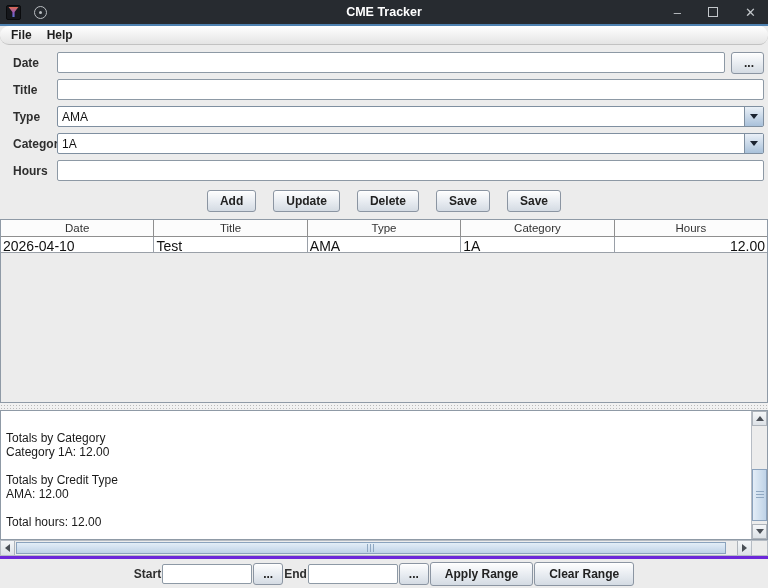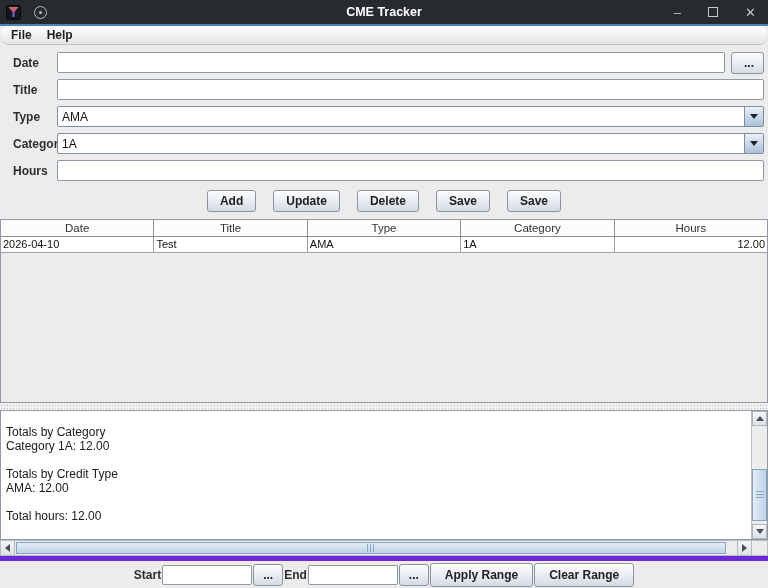--- a/index.html
+++ b/index.html
@@ -36,30 +36,30 @@
   
   .btn { background:linear-gradient(#fefefe,#e9edf2 50%,#d4dbe3); border:1px solid #8b95a2; border-radius:3px; font-family:inherit; font-weight:bold; font-size:12px; color:#222; height:22px; padding:0 12px; box-shadow:inset 0 1px 0 rgba(255,255,255,.8); }
   .actions { height:36px; flex:none; display:flex; align-items:center; justify-content:center; gap:17px; }
 
   
   .table-pane { height:184px; flex:none; border:1px solid #8f9aa6; background:#ececec; display:flex; flex-direction:column; }
   .thead { display:flex; height:17px; flex:none; background:#fcfcfc; border-bottom:1px solid #8f8f8f; }
   .th { flex:1; text-align:center; font-size:11.5px; color:#333; line-height:16px; border-right:1px solid #8f8f8f; overflow:hidden; }
   .th:last-child { border-right:none; }
   .trow { display:flex; height:16px; flex:none; background:#ffffff; border-bottom:1px solid #9aa0a8; }
-  .td { flex:1; font-size:11px; color:#111; padding:1px 2px 0 2px; border-right:1px solid #9aa0a8; overflow:hidden; white-space:nowrap; }
+  .td { flex:1; font-size:14px; color:#111; padding:1px 2px 0 2px; border-right:1px solid #9aa0a8; overflow:hidden; white-space:nowrap; }
   .td:last-child { border-right:none;text-align:right; }
   .tfill { flex:1; background:#ececec; }
 
   
   .divider { height:7px; flex:none; background-color:#f1f1f1; background-image:radial-gradient(circle,#b9b9b9 30%,transparent 34%); background-size:3px 3px; background-position:0 1px; }
 
   
   .report-pane { height:130px; flex:none; border:1px solid #8f9aa6; background:#fff; display:flex; }
-  .report-text { flex:1; font-size:12px; line-height:14px; padding:0 5px; white-space:pre-wrap; color:#1a1a1a; overflow:hidden; }
+  .report-text { flex:1; font-size:12px; line-height:14px; padding:6px 5px; white-space:pre-wrap; color:#1a1a1a; overflow:hidden; }
   .vsb { width:16px; flex:none; background:#ececec; border-left:1px solid #b6bcc4; display:flex; flex-direction:column; }
   .sb-btn { height:15px; flex:none; display:flex; align-items:center; justify-content:center; background:linear-gradient(#f4f6f8,#dde2e7); border:1px solid #aeb4bb; }
   .vtrack { flex:1; position:relative; }
   .vthumb { position:absolute; top:43px; left:0; right:0; height:52px; background:linear-gradient(90deg,#e3edf7,#bfd3e7); border:1px solid #8aa2bd; display:flex; }
   .vgrip { width:8px; height:8px; margin:auto; background:repeating-linear-gradient(180deg,#8fa8c2 0 1px,transparent 1px 3px); }
   .tri-up { width:0; height:0; border-left:4px solid transparent; border-right:4px solid transparent; border-bottom:5px solid #4a4f56; }
   .tri-dn { width:0; height:0; border-left:4px solid transparent; border-right:4px solid transparent; border-top:5px solid #4a4f56; }
   .tri-lf { width:0; height:0; border-top:4px solid transparent; border-bottom:4px solid transparent; border-right:5px solid #4a4f56; }
   .tri-rt { width:0; height:0; border-top:4px solid transparent; border-bottom:4px solid transparent; border-left:5px solid #4a4f56; }
 
@@ -67,21 +67,21 @@
   .hsb-row { height:16px; flex:none; display:flex; }
   .hsb { flex:1; display:flex; background:#ececec; border:1px solid #b6bcc4; }
   .hsb .sb-btn { width:14px; height:100%; border:none; border-right:1px solid #aeb4bb; }
   .hsb .sb-btn.right { border-right:none; border-left:1px solid #aeb4bb; }
   .htrack { flex:1; position:relative; }
   .hthumb { position:absolute; left:1px; top:1px; bottom:1px; width:calc(100% - 12px); background:linear-gradient(#e3edf7,#bfd3e7); border:1px solid #8aa2bd; display:flex; }
   .hgrip { width:8px; height:8px; margin:auto; background:repeating-linear-gradient(90deg,#8fa8c2 0 1px,transparent 1px 3px); }
   .corner { width:16px; flex:none; background:#ececec; border:1px solid #b6bcc4; border-left:none; }
 
   
-  .bottom-panel { height:32px; flex:none; display:flex; align-items:center; justify-content:center; gap:1px; border-top:5px solid #6d28d9; }
+  .bottom-panel { height:32px; flex:none; display:flex; align-items:center; justify-content:center; gap:1px; border-top:3px solid #6d28d9; }
   .range-label { font-weight:bold; font-size:12px; color:#2e2e2e; }
   .range-field { width:90px; height:20px; background:#fff; border:1px solid #8d99a5; border-radius:2px; font-family:inherit; font-size:12px; padding:0 4px; }
   .range-browse { width:30px; height:22px; padding:0; }
   .big-btn { height:24px; padding:0 14px; }
 </style>
 </head>
 <body>
 
 <div class="window">
 

